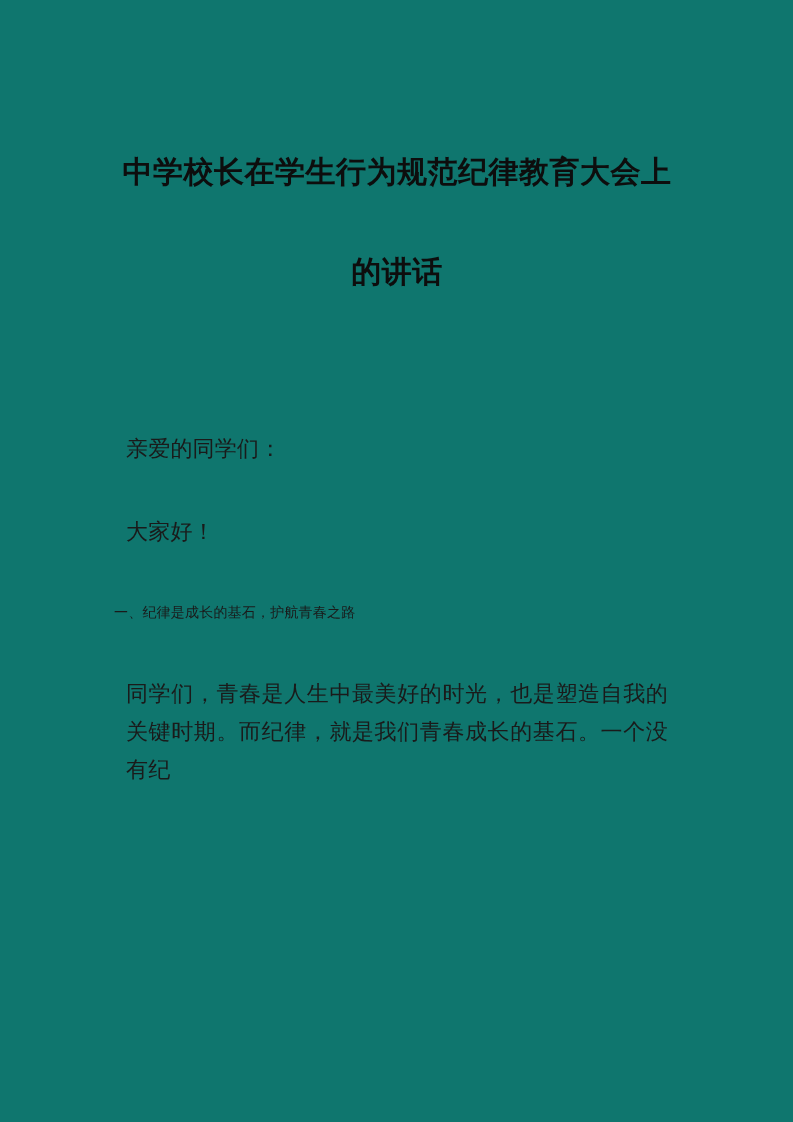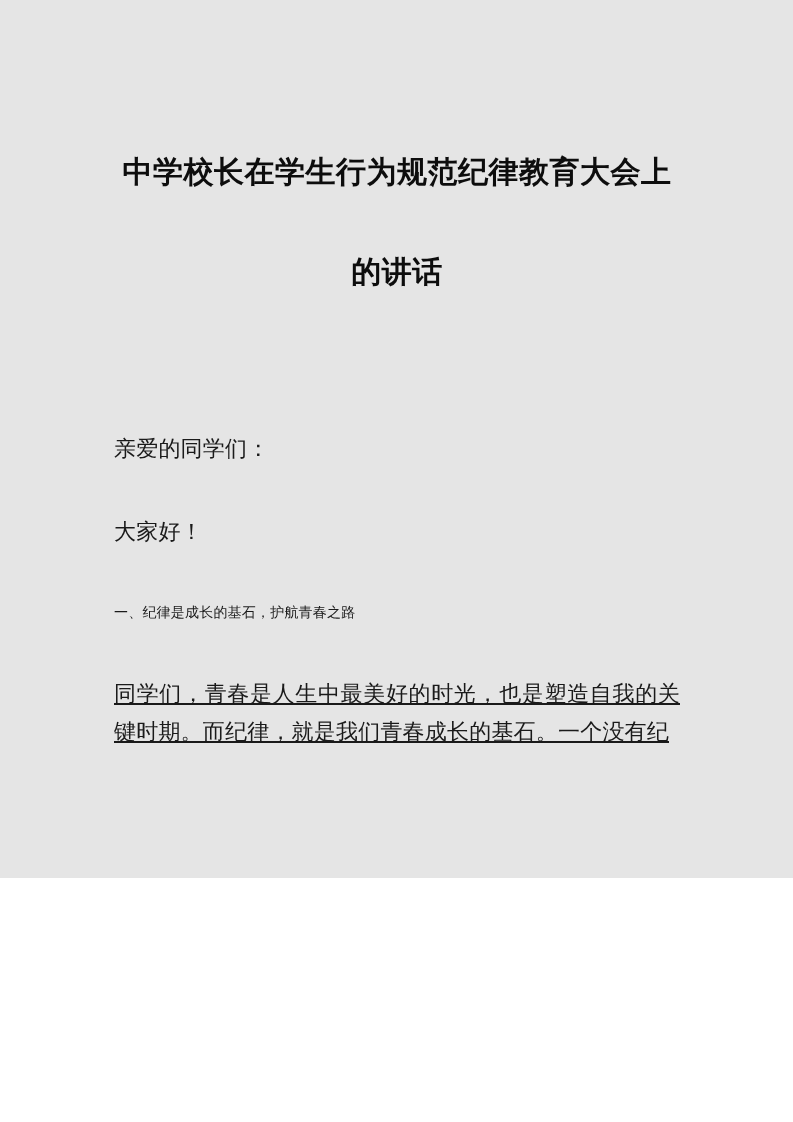--- a/index.html
+++ b/index.html
@@ -12,22 +12,22 @@
     height: 1122px;
     overflow: hidden;
     font-family: "Liberation Sans", "DejaVu Sans", sans-serif;
     color: #1a1a1a;
     -webkit-font-smoothing: antialiased;
   }
 
   .page {
     position: relative;
     width: 793px;
-    height: 878px;
-    background: #e5e5e5;
+    height: 1122px;
+    background: #0f766e;
     box-sizing: border-box;
   }
 
   .content {
     position: absolute;
     left: 114px;
     top: 0;
     width: 566px;
   }
 
@@ -39,21 +39,21 @@
     font-weight: bold;
     line-height: 100px;
     text-align: center;
     letter-spacing: 0.5px;
     word-break: break-all;
     color: #0d0d0d;
   }
 
   
   .body-block {
-    margin: 0;
+    margin: 12px;
     font-size: 22px;
     line-height: 38px;
     text-align: justify;
     text-justify: inter-ideograph;
     word-break: break-all;
     letter-spacing: 0.2px;
   }
 
   .salutation {
     margin-top: 108px;
@@ -74,21 +74,20 @@
     font-size: 14px;
     font-weight: normal;
     line-height: 38px;
     text-align: left;
     word-break: break-all;
     letter-spacing: 0.2px;
   }
 
   .section-para {
     margin-top: 44px;
-    text-decoration: underline;
   }
 </style>
 </head>
 <body>
 
 <div class="page">
   <div class="content">
 
     <h1 class="doc-title">
       <span>中学校长在学生行为规范纪律教育大会上</span><br>

